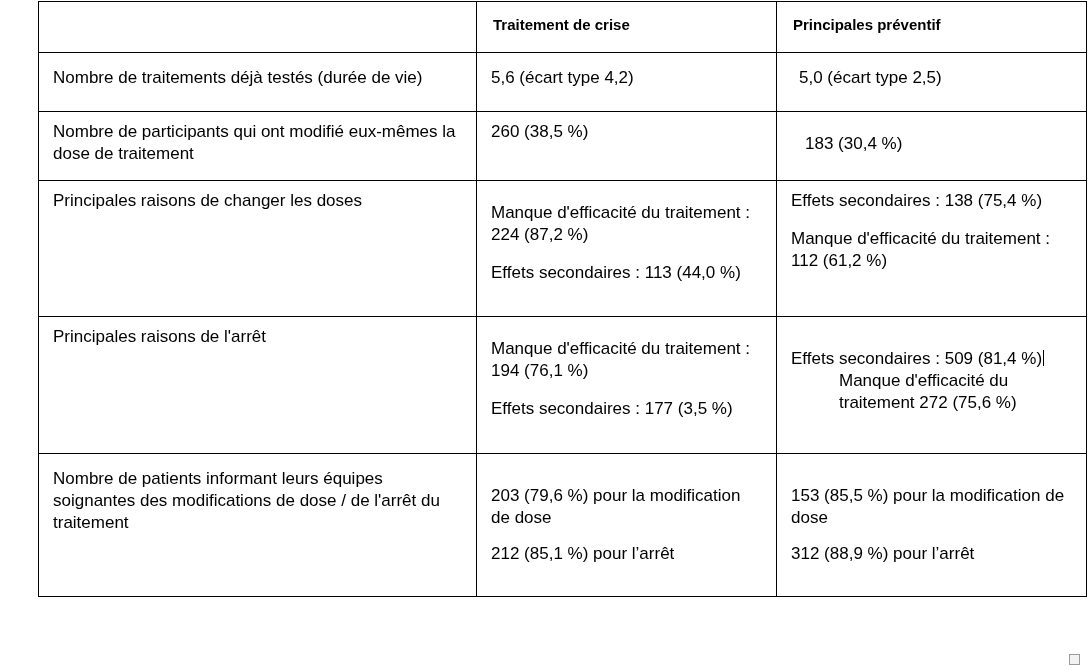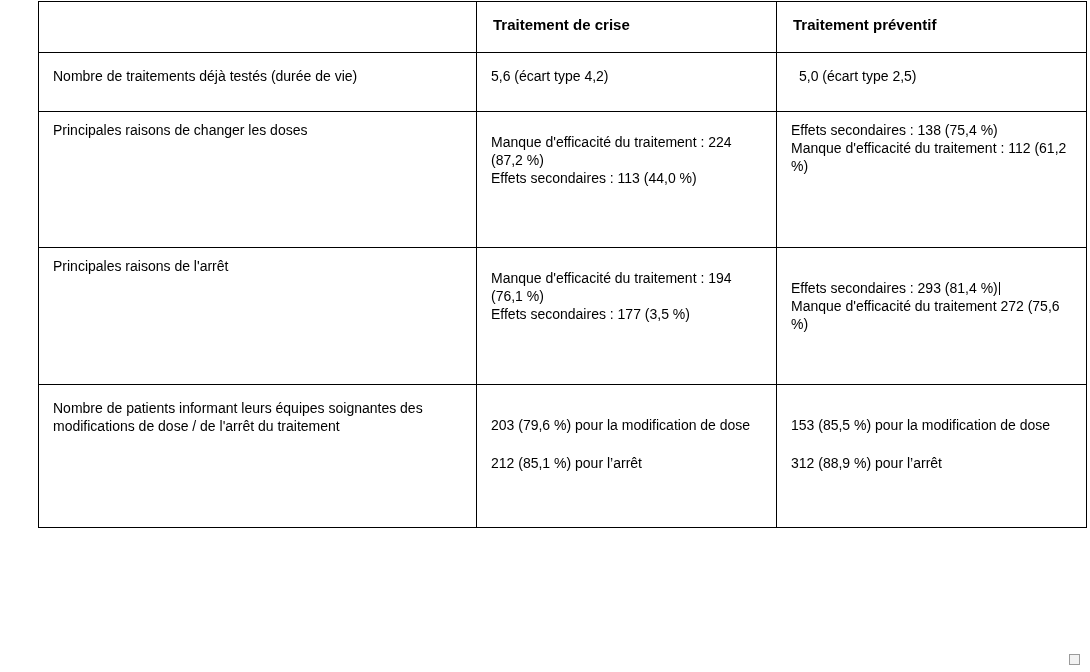--- a/index.html
+++ b/index.html
@@ -40,21 +40,21 @@
     vertical-align: top;
     padding: 0;
     background: #ffffff;
   }
 
   col.c-label  { width: 438px; }
   col.c-crise  { width: 300px; }
   col.c-prev   { width: 310px; }
 
   .cell {
-    font-size: 14px;
+    font-size: 17px;
     line-height: 1.30;
     padding: 9px 12px 9px 14px;
     box-sizing: border-box;
   }
 
   .cell.head {
     font-weight: bold;
     font-size: 15px;
     padding: 13px 12px 13px 16px;
   }
@@ -73,23 +73,23 @@
   tr.r-6       td { height: 142px; }
 
   
   .pad-top-sm   { padding-top: 14px; }
   .pad-top-md   { padding-top: 21px; }
   .pad-top-lg   { padding-top: 31px; }
   .pad-left-ind { padding-left: 22px; }
   .pad-left-ind2 { padding-left: 28px; }
 
   .para          { margin: 0; }
-  .para + .para  { }
-  .para.tight    { margin-top: 0; }
-  .para.gap-lg   { margin-top: 20px; }
+  .para + .para  { margin-top: 16px; }
+  .para.tight    { margin-top: 0; margin-left: 48px; }
+  .para.gap-lg   { margin-top: 14px; }
 
   .caret {
     display: inline-block;
     width: 1px;
     height: 0.95em;
     background: #000;
     vertical-align: -0.13em;
     margin-left: 1px;
   }
 
@@ -118,40 +118,55 @@
     <tbody>
 
       <tr class="r-head">
         <td>
           <div class="cell head head-blank"></div>
         </td>
         <td>
           <div class="cell head">Traitement de crise</div>
         </td>
         <td>
-          <div class="cell head">Traitement préventif</div>
+          <div class="cell head">Principales préventif</div>
         </td>
       </tr>
 
       <tr class="r-1">
         <td>
           <div class="cell pad-top-sm">Nombre de traitements déjà testés (durée de vie)</div>
         </td>
         <td>
           <div class="cell pad-top-sm">
             <p class="para">5,6 (écart type 4,2)</p>
           </div>
         </td>
         <td>
           <div class="cell pad-top-sm pad-left-ind">
             <p class="para">5,0 (écart type 2,5)</p>
           </div>
         </td>
       </tr>
 
+      <tr class="r-2">
+        <td>
+          <div class="cell">Nombre de participants qui ont modifié eux-mêmes la dose de traitement</div>
+        </td>
+        <td>
+          <div class="cell">
+            <p class="para">260 (38,5 %)</p>
+          </div>
+        </td>
+        <td>
+          <div class="cell pad-top-md pad-left-ind2">
+            <p class="para">183 (30,4 %)</p>
+          </div>
+        </td>
+      </tr>
 
 
       <tr class="r-4">
         <td>
           <div class="cell">Principales raisons de changer les doses</div>
         </td>
         <td>
           <div class="cell pad-top-md">
             <p class="para">Manque d'efficacité du traitement : 224 (87,2 %)</p>
             <p class="para">Effets secondaires : 113 (44,0 %)</p>
@@ -170,21 +185,21 @@
           <div class="cell">Principales raisons de l'arrêt</div>
         </td>
         <td>
           <div class="cell pad-top-md">
             <p class="para">Manque d'efficacité du traitement : 194 (76,1 %)</p>
             <p class="para">Effets secondaires : 177 (3,5 %)</p>
           </div>
         </td>
         <td>
           <div class="cell pad-top-lg">
-            <p class="para"><span>Effets secondaires : 293 (81,4 %)</span><span class="caret"></span></p>
+            <p class="para"><span>Effets secondaires : 509 (81,4 %)</span><span class="caret"></span></p>
             <p class="para tight">Manque d'efficacité du traitement   272 (75,6 %)</p>
           </div>
         </td>
       </tr>
 
       <tr class="r-6">
         <td>
           <div class="cell pad-top-sm">Nombre de patients informant leurs équipes soignantes des modifications de dose / de l'arrêt du traitement</div>
         </td>
         <td>

